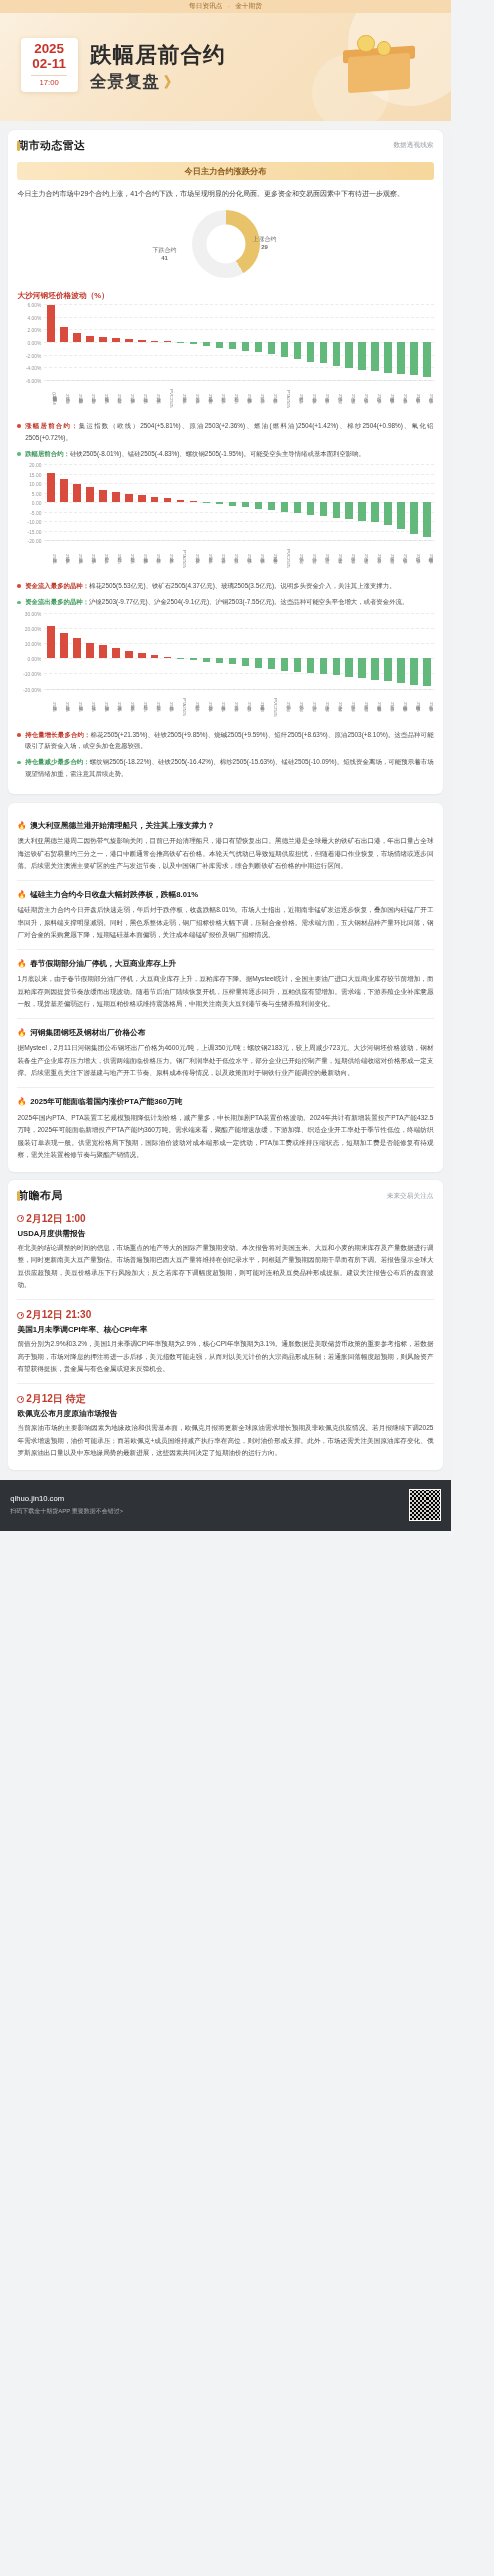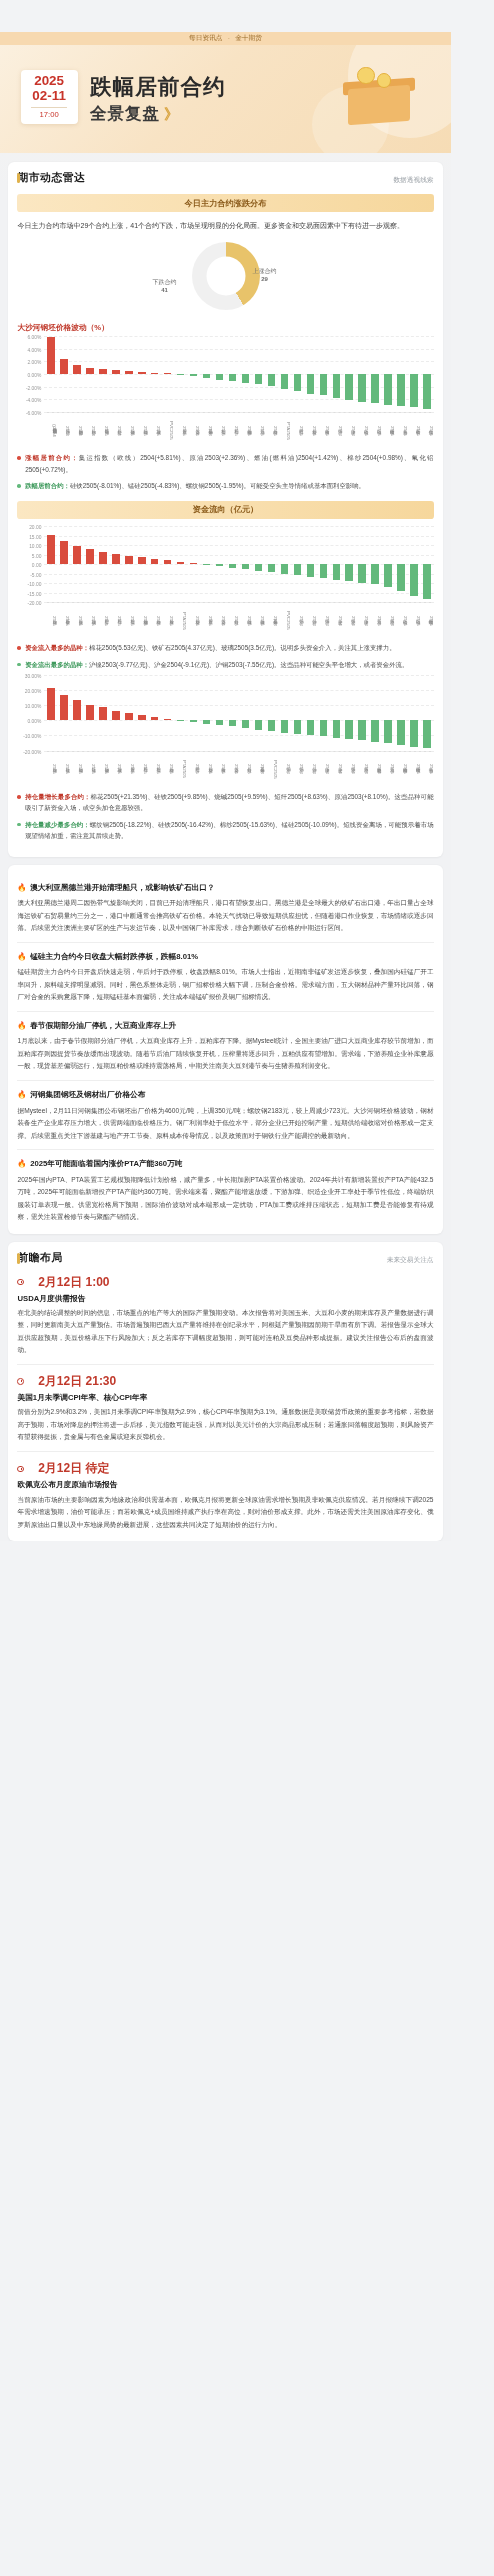--- a/index.html
+++ b/index.html
@@ -7,21 +7,20 @@
     width: 495px;
     font-family: "Liberation Sans", "DejaVu Sans", sans-serif;
     background: #f2f3f5;
     color: #222;
   }
   .page {
     width: 451px;
     position: relative;
     background: linear-gradient(180deg, #f6f4ef 0%, #f1f2f4 155px, #f1f2f4 100%);
     overflow: hidden;
-    margin-top: 32px;
   }
 
   
   .topbar {
     height: 13.4px;
     background: #f7d9b0;
     display: flex;
     align-items: center;
     justify-content: center;
     gap: 5.2px;
@@ -119,21 +118,21 @@
   
   .card {
     margin: 8.2px 8.2px 0;
     background: #fff;
     border-radius: 6.2px;
     padding: 9.3px 9.3px 10.3px;
     box-shadow: 0 0.5px 2.1px rgba(0,0,0,.05);
   }
   .card-head {
     display: flex;
-    align-items: flex-end;
+    align-items: center;
     justify-content: space-between;
     margin-bottom: 7.2px;
   }
   .card-head .left { display: flex; align-items: center; gap: 4.1px; }
   .card-head .bar {
     width: 2.6px; height: 10.3px;
     background: #e0b24c;
     border-radius: 1.5px;
   }
   .card-head h2 {
@@ -311,22 +310,22 @@
   .divider {
     border: none;
     border-top: 0.5px solid #eee;
     margin: 7.2px 0 0;
   }
 
   
   .ev-date {
     display: flex;
     align-items: center;
-    gap: 14px;
-    font-size: 12px;
+    gap: 2px;
+    font-size: 10px;
     font-weight: bold;
     color: #c0392b;
     margin: 8.2px 0 3.1px;
   }
   .ev-date .clock {
     width: 6.7px; height: 6.7px;
     border-radius: 50%;
     border: 1px solid #c0392b;
     position: relative;
   }
@@ -584,21 +583,20 @@
         <div class="bullet">
           <span class="dot red"></span>
           <div><b class="red">涨幅居前合约：</b>集运指数（欧线）2504(+5.81%)、原油2503(+2.36%)、燃油(燃料油)2504(+1.42%)、棉纱2504(+0.98%)、氧化铝2505(+0.72%)。</div>
         </div>
         <div class="bullet">
           <span class="dot green"></span>
           <div><b class="green">跌幅居前合约：</b>硅铁2505(-8.01%)、锰硅2505(-4.83%)、螺纹钢2505(-1.95%)。可能受空头主导情绪或基本面利空影响。</div>
         </div>
       </div>
 
-    <div class="section-title">资金流向（亿元）</div>
     <div class="chart">
       <div class="plot" id="plot2">
           <div class="gridline" style="top: 0%;">
             <span class="ytick" style="top: 0px;">20.00</span>
           </div>
           <div class="gridline" style="top: 12.5%;">
             <span class="ytick" style="top: 0px;">15.00</span>
           </div>
           <div class="gridline" style="top: 25%;">
             <span class="ytick" style="top: 0px;">10.00</span>
@@ -914,21 +912,21 @@
           <div><b class="green">持仓量减少最多合约：</b>螺纹钢2505(-18.22%)、硅铁2505(-16.42%)、棉纱2505(-15.63%)、锰硅2505(-10.09%)。短线资金离场，可能预示着市场观望情绪加重，需注意其后续走势。</div>
         </div>
       </div>
   </div>
 
   <div class="card">
     <div id="hl-list">
         <div class="hl-item">
           <div class="hl-head">
             <span class="fire">🔥</span>
-            <span>澳大利亚黑德兰港开始清理船只，或影响铁矿石出口？</span>
+            <span>澳大利亚黑德兰港开始清理船只，关注其上涨支撑力？</span>
           </div>
           <div class="hl-body">澳大利亚黑德兰港周二因热带气旋影响关闭，目前已开始清理船只，港口有望恢复出口。黑德兰港是全球最大的铁矿石出口港，年出口量占全球海运铁矿石贸易量约三分之一，港口中断通常会推高铁矿石价格。本轮天气扰动已导致短期供应担忧，但随着港口作业恢复，市场情绪或逐步回落。后续需关注澳洲主要矿区的生产与发运节奏，以及中国钢厂补库需求，综合判断铁矿石价格的中期运行区间。</div>
         </div>
         <hr class="divider">
         <div class="hl-item">
           <div class="hl-head">
             <span class="fire">🔥</span>
             <span>锰硅主力合约今日收盘大幅封跌停板，跌幅8.01%</span>
           </div>
           <div class="hl-body">锰硅期货主力合约今日开盘后快速走弱，午后封于跌停板，收盘跌幅8.01%。市场人士指出，近期南非锰矿发运逐步恢复，叠加国内硅锰厂开工率回升，原料端支撑明显减弱。同时，黑色系整体走弱，钢厂招标价格大幅下调，压制合金价格。需求端方面，五大钢材品种产量环比回落，钢厂对合金的采购意愿下降，短期锰硅基本面偏弱，关注成本端锰矿报价及钢厂招标情况。</div>
@@ -991,15 +989,22 @@
           <div class="ev-date">
             <span class="clock"></span>
             <span>2月12日 待定</span>
           </div>
           <div class="ev-title">欧佩克公布月度原油市场报告</div>
           <div class="ev-body">当前原油市场的主要影响因素为地缘政治和供需基本面，欧佩克月报将更新全球原油需求增长预期及非欧佩克供应情况。若月报继续下调2025年需求增速预期，油价可能承压；而若欧佩克+成员国维持减产执行率在高位，则对油价形成支撑。此外，市场还需关注美国原油库存变化、俄罗斯原油出口量以及中东地缘局势的最新进展，这些因素共同决定了短期油价的运行方向。</div>
         </div>
       </div>
   </div>
 
+  <div class="footer">
+    <div class="f-left">
+      <div class="site">qihuo.jin10.com</div>
+      <div class="tip">扫码下载金十期货APP 重要数据不会错过&gt;</div>
+    </div>
+    <div class="qr"></div>
+  </div>
 
 </div>
 
 
 </body></html>

